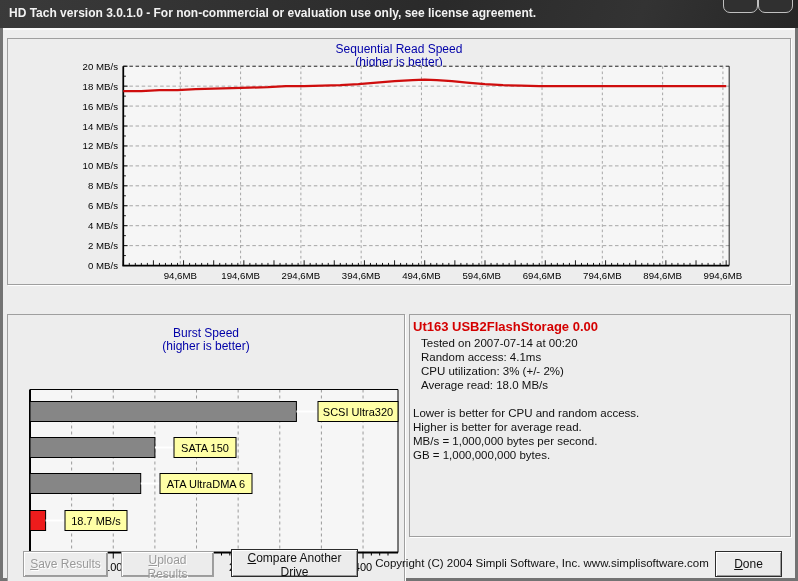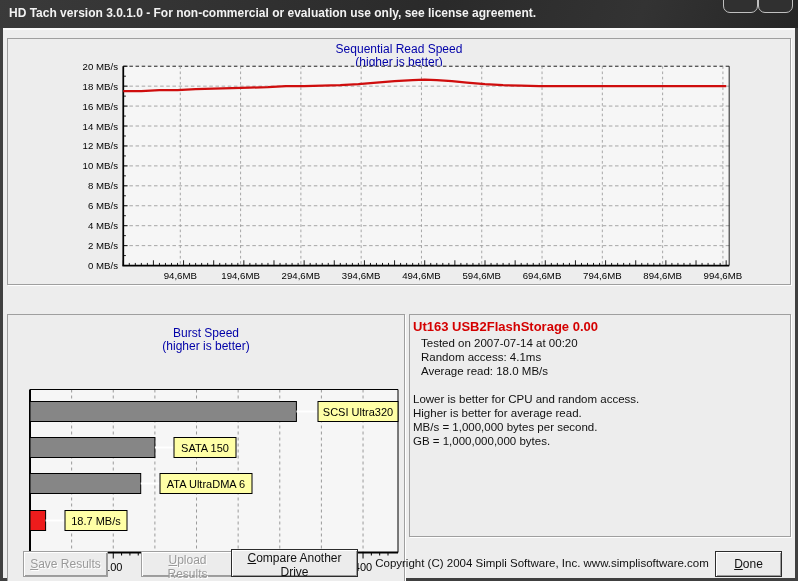--- a/index.html
+++ b/index.html
@@ -1,17 +1,17 @@
 <!DOCTYPE html>
 <html><head>
 <meta charset="utf-8">
 <style>
   html,body{margin:0;padding:0;background:#555;}
   *{box-sizing:border-box;}
-  .window{position:relative;width:798px;height:581px;background:#404040;
+  .window{position:relative;width:798px;height:581px;background:#737373;
     font-family:"Liberation Sans",sans-serif;overflow:hidden;text-decoration:underline;}
   .titlebar{position:absolute;top:0;left:0;right:0;height:28px;
     background:linear-gradient(110deg,#3a3a3a 0%,#2a2a2a 55%,#333 80%,#262626 100%);
     color:#f2f2f2;font-size:12px;font-weight:bold;line-height:26px;padding-left:9px;}
   .winbtn{position:absolute;top:-13px;width:35px;height:26px;border:1px solid #c0c0c0;
     border-radius:7px;background:#303030;}
   .winbtn.b1{right:40px;} .winbtn.b2{right:5px;}
   .content{position:absolute;top:28px;left:3px;right:3px;bottom:3px;background:#ededed;
     border-top:2px solid #fafafa;}
   .panel{position:absolute;background:#ededed;border:1px solid #9f9f9f;
@@ -314,27 +314,28 @@
           <text x="271.7737556561086" y="223" font-size="11" font-family="Liberation Sans, sans-serif" fill="#000" text-anchor="middle">300</text>
           <text x="313.4027149321267" y="223" font-size="11" font-family="Liberation Sans, sans-serif" fill="#000" text-anchor="middle">350</text>
           <text x="355.0316742081448" y="223" font-size="11" font-family="Liberation Sans, sans-serif" fill="#000" text-anchor="middle">400</text>
         </svg>
     </div>
 
     <div class="panel info-panel">
       <div class="info-title">Ut163 USB2FlashStorage 0.00</div>
       <div class="info-line">Tested on 2007-07-14 at 00:20</div>
       <div class="info-line">Random access: 4.1ms</div>
+      <div class="info-line">CPU utilization: 3% (+/- 2%)</div>
       <div class="info-line">Average read: 18.0 MB/s</div>
       <div class="info-gap"></div>
       <div class="info-note">Lower is better for CPU and random access.</div>
       <div class="info-note">Higher is better for average read.</div>
       <div class="info-note">MB/s = 1,000,000 bytes per second.</div>
       <div class="info-note">GB = 1,000,000,000 bytes.</div>
     </div>
 
     <button class="btn disabled" style="left:20px;top:521px;width:85px;"><u>S</u>ave Results</button>
-    <button class="btn disabled" style="left:118px;top:521px;width:93px;margin-left:20px;"><u>U</u>pload Results</button>
+    <button class="btn disabled" style="left:118px;top:521px;width:93px;"><u>U</u>pload Results</button>
     <button class="btn strong" style="left:228px;top:519px;width:127px;height:28px;"><u>C</u>ompare Another Drive</button>
     <span class="copyright">Copyright (C) 2004 Simpli Software, Inc. www.simplisoftware.com</span>
     <button class="btn strong" style="left:712px;top:521px;width:67px;"><u>D</u>one</button>
   </div>
 </div>
 
 </body></html>

